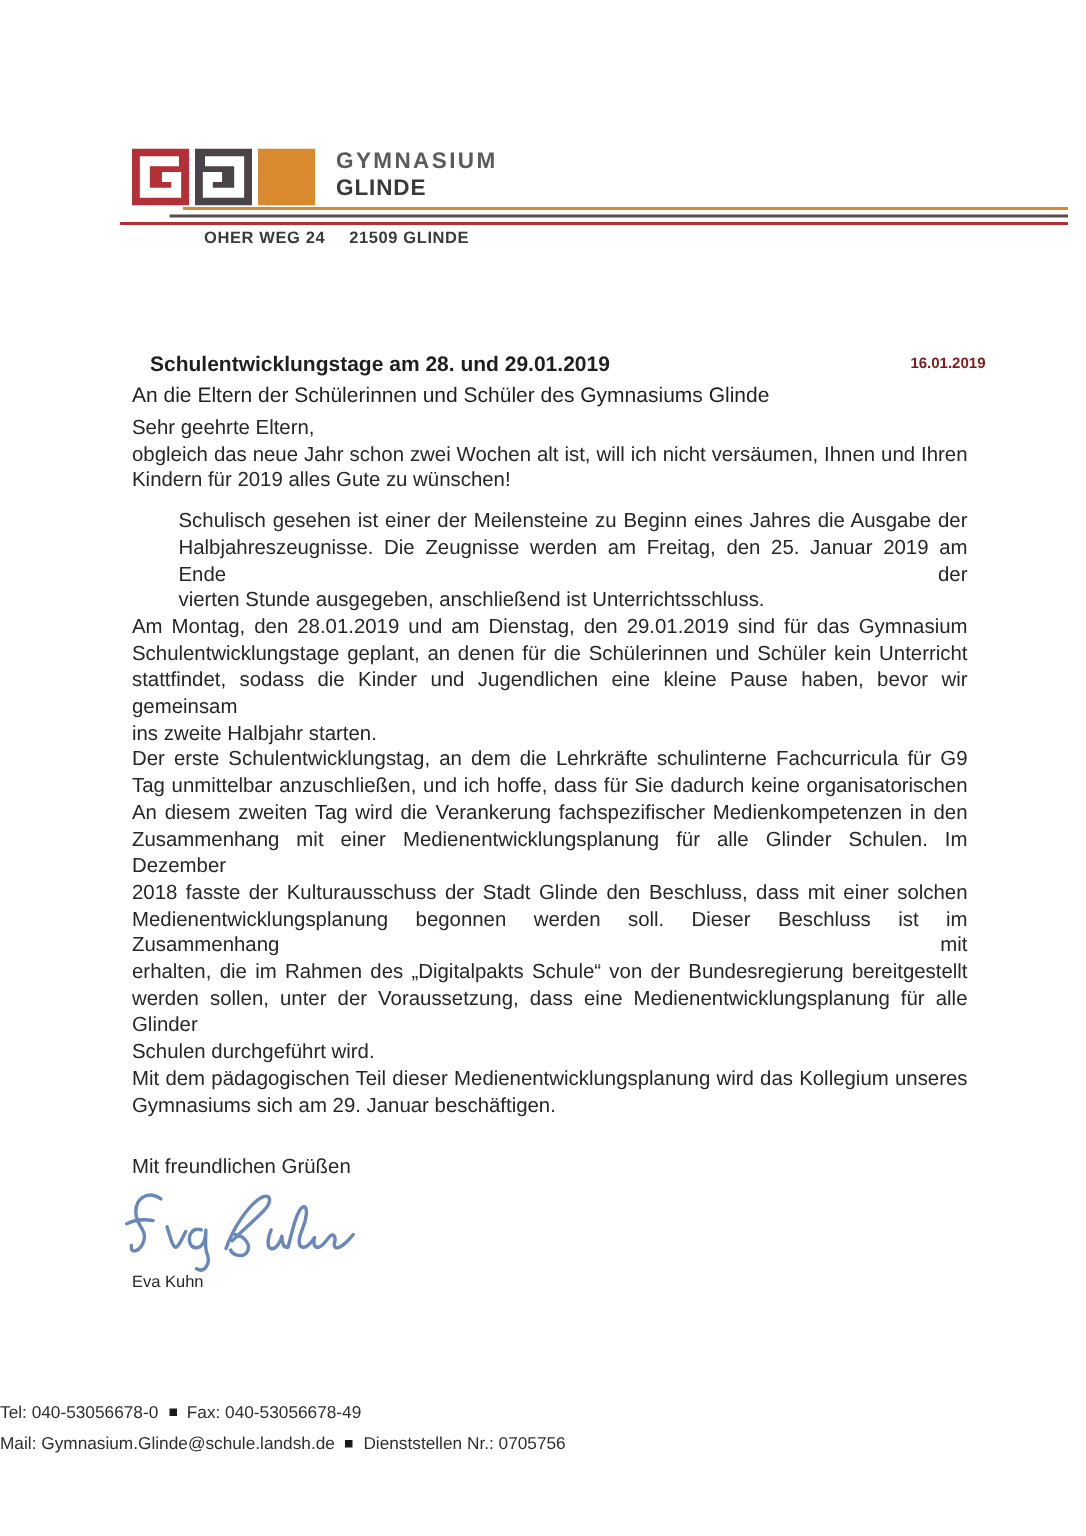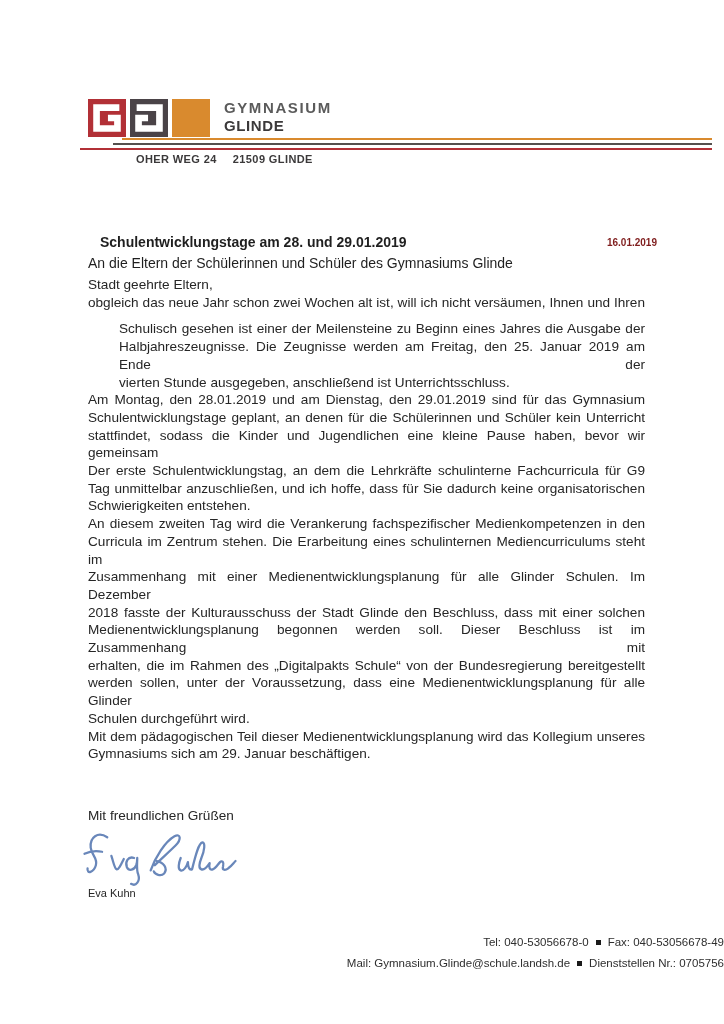--- a/index.html
+++ b/index.html
@@ -25,25 +25,25 @@
   .subject{font-size:14px;font-weight:700;color:#1f1f1f;}
   .date{font-size:10px;font-weight:700;color:#7f1d1d;}
   
   .letter{position:absolute;left:88px;top:276px;width:557px;font-size:13.6px;line-height:17.7px;color:#262626;}
   .salutation{margin:0;}
   .para{margin:0;}
   .para.first{margin-top:0;}
   .para.gap{margin-top:9px;margin-left:31px;}
   .line{text-align:justify;text-align-last:justify;}
   .line.last{text-align-last:left;}
-  .closing{margin-top:44px;}
+  .closing{margin-top:24px;}
   .sig-svg{display:block;margin:4px 0 0 -6px;}
   .signer{margin-top:-4px;font-size:11px;color:#262626;}
   
-  .footer{position:absolute;left:0;top:932px;width:724px;text-align:right;font-size:11.5px;color:#2e2e2e;line-height:21px;}
+  .footer{position:absolute;left:0;top:932px;width:724px;text-align:left;font-size:11.5px;color:#2e2e2e;line-height:21px;}
   .sq-bullet{display:inline-block;width:5px;height:5px;background:#1a1a1a;margin:0 7px 1px 7px;vertical-align:middle;}
 </style>
 </head>
 <body>
 
 <div class="logo-row">
   <svg class="logo-sq" viewBox="0 0 40 40">
     <rect x="0" y="0" width="40" height="40" fill="#b23036"></rect>
     <path d="M 33,9 H 9 V 31 H 31 V 20 H 21" stroke="#ffffff" stroke-width="7" fill="none"></path>
   </svg>
@@ -68,43 +68,43 @@
   <span>OHER WEG 24</span><span>21509 GLINDE</span>
 </div>
 
 <div class="recipient">An die Eltern der Schülerinnen und Schüler des Gymnasiums Glinde</div>
 <div class="subject-row">
   <span class="subject">Schulentwicklungstage am 28. und 29.01.2019</span>
   <span class="date">16.01.2019</span>
 </div>
 
 <div class="letter">
-  <p class="salutation">Stadt geehrte Eltern,</p>
+  <p class="salutation">Sehr geehrte Eltern,</p>
   <div>
       <div class="para first">
         <div class="line">obgleich das neue Jahr schon zwei Wochen alt ist, will ich nicht versäumen, Ihnen und Ihren</div>
+        <div class="line last">Kindern für 2019 alles Gute zu wünschen!</div>
       </div>
       <div class="para gap">
         <div class="line">Schulisch gesehen ist einer der Meilensteine zu Beginn eines Jahres die Ausgabe der</div>
         <div class="line">Halbjahreszeugnisse. Die Zeugnisse werden am Freitag, den 25. Januar 2019 am Ende der</div>
         <div class="line last">vierten Stunde ausgegeben, anschließend ist Unterrichtsschluss.</div>
       </div>
       <div class="para">
         <div class="line">Am Montag, den 28.01.2019 und am Dienstag, den 29.01.2019 sind für das Gymnasium</div>
         <div class="line">Schulentwicklungstage geplant, an denen für die Schülerinnen und Schüler kein Unterricht</div>
         <div class="line">stattfindet, sodass die Kinder und Jugendlichen eine kleine Pause haben, bevor wir gemeinsam</div>
+        <div class="line last">ins zweite Halbjahr starten.</div>
       </div>
       <div class="para">
         <div class="line">Der erste Schulentwicklungstag, an dem die Lehrkräfte schulinterne Fachcurricula für G9</div>
         <div class="line">Tag unmittelbar anzuschließen, und ich hoffe, dass für Sie dadurch keine organisatorischen</div>
-        <div class="line last">Schwierigkeiten entstehen.</div>
       </div>
       <div class="para">
         <div class="line">An diesem zweiten Tag wird die Verankerung fachspezifischer Medienkompetenzen in den</div>
-        <div class="line">Curricula im Zentrum stehen. Die Erarbeitung eines schulinternen Mediencurriculums steht im</div>
         <div class="line">Zusammenhang mit einer Medienentwicklungsplanung für alle Glinder Schulen. Im Dezember</div>
         <div class="line">2018 fasste der Kulturausschuss der Stadt Glinde den Beschluss, dass mit einer solchen</div>
         <div class="line">Medienentwicklungsplanung begonnen werden soll. Dieser Beschluss ist im Zusammenhang mit</div>
         <div class="line">erhalten, die im Rahmen des „Digitalpakts Schule“ von der Bundesregierung bereitgestellt</div>
         <div class="line">werden sollen, unter der Voraussetzung, dass eine Medienentwicklungsplanung für alle Glinder</div>
         <div class="line last">Schulen durchgeführt wird.</div>
       </div>
       <div class="para">
         <div class="line">Mit dem pädagogischen Teil dieser Medienentwicklungsplanung wird das Kollegium unseres</div>
         <div class="line last">Gymnasiums sich am 29. Januar beschäftigen.</div>

